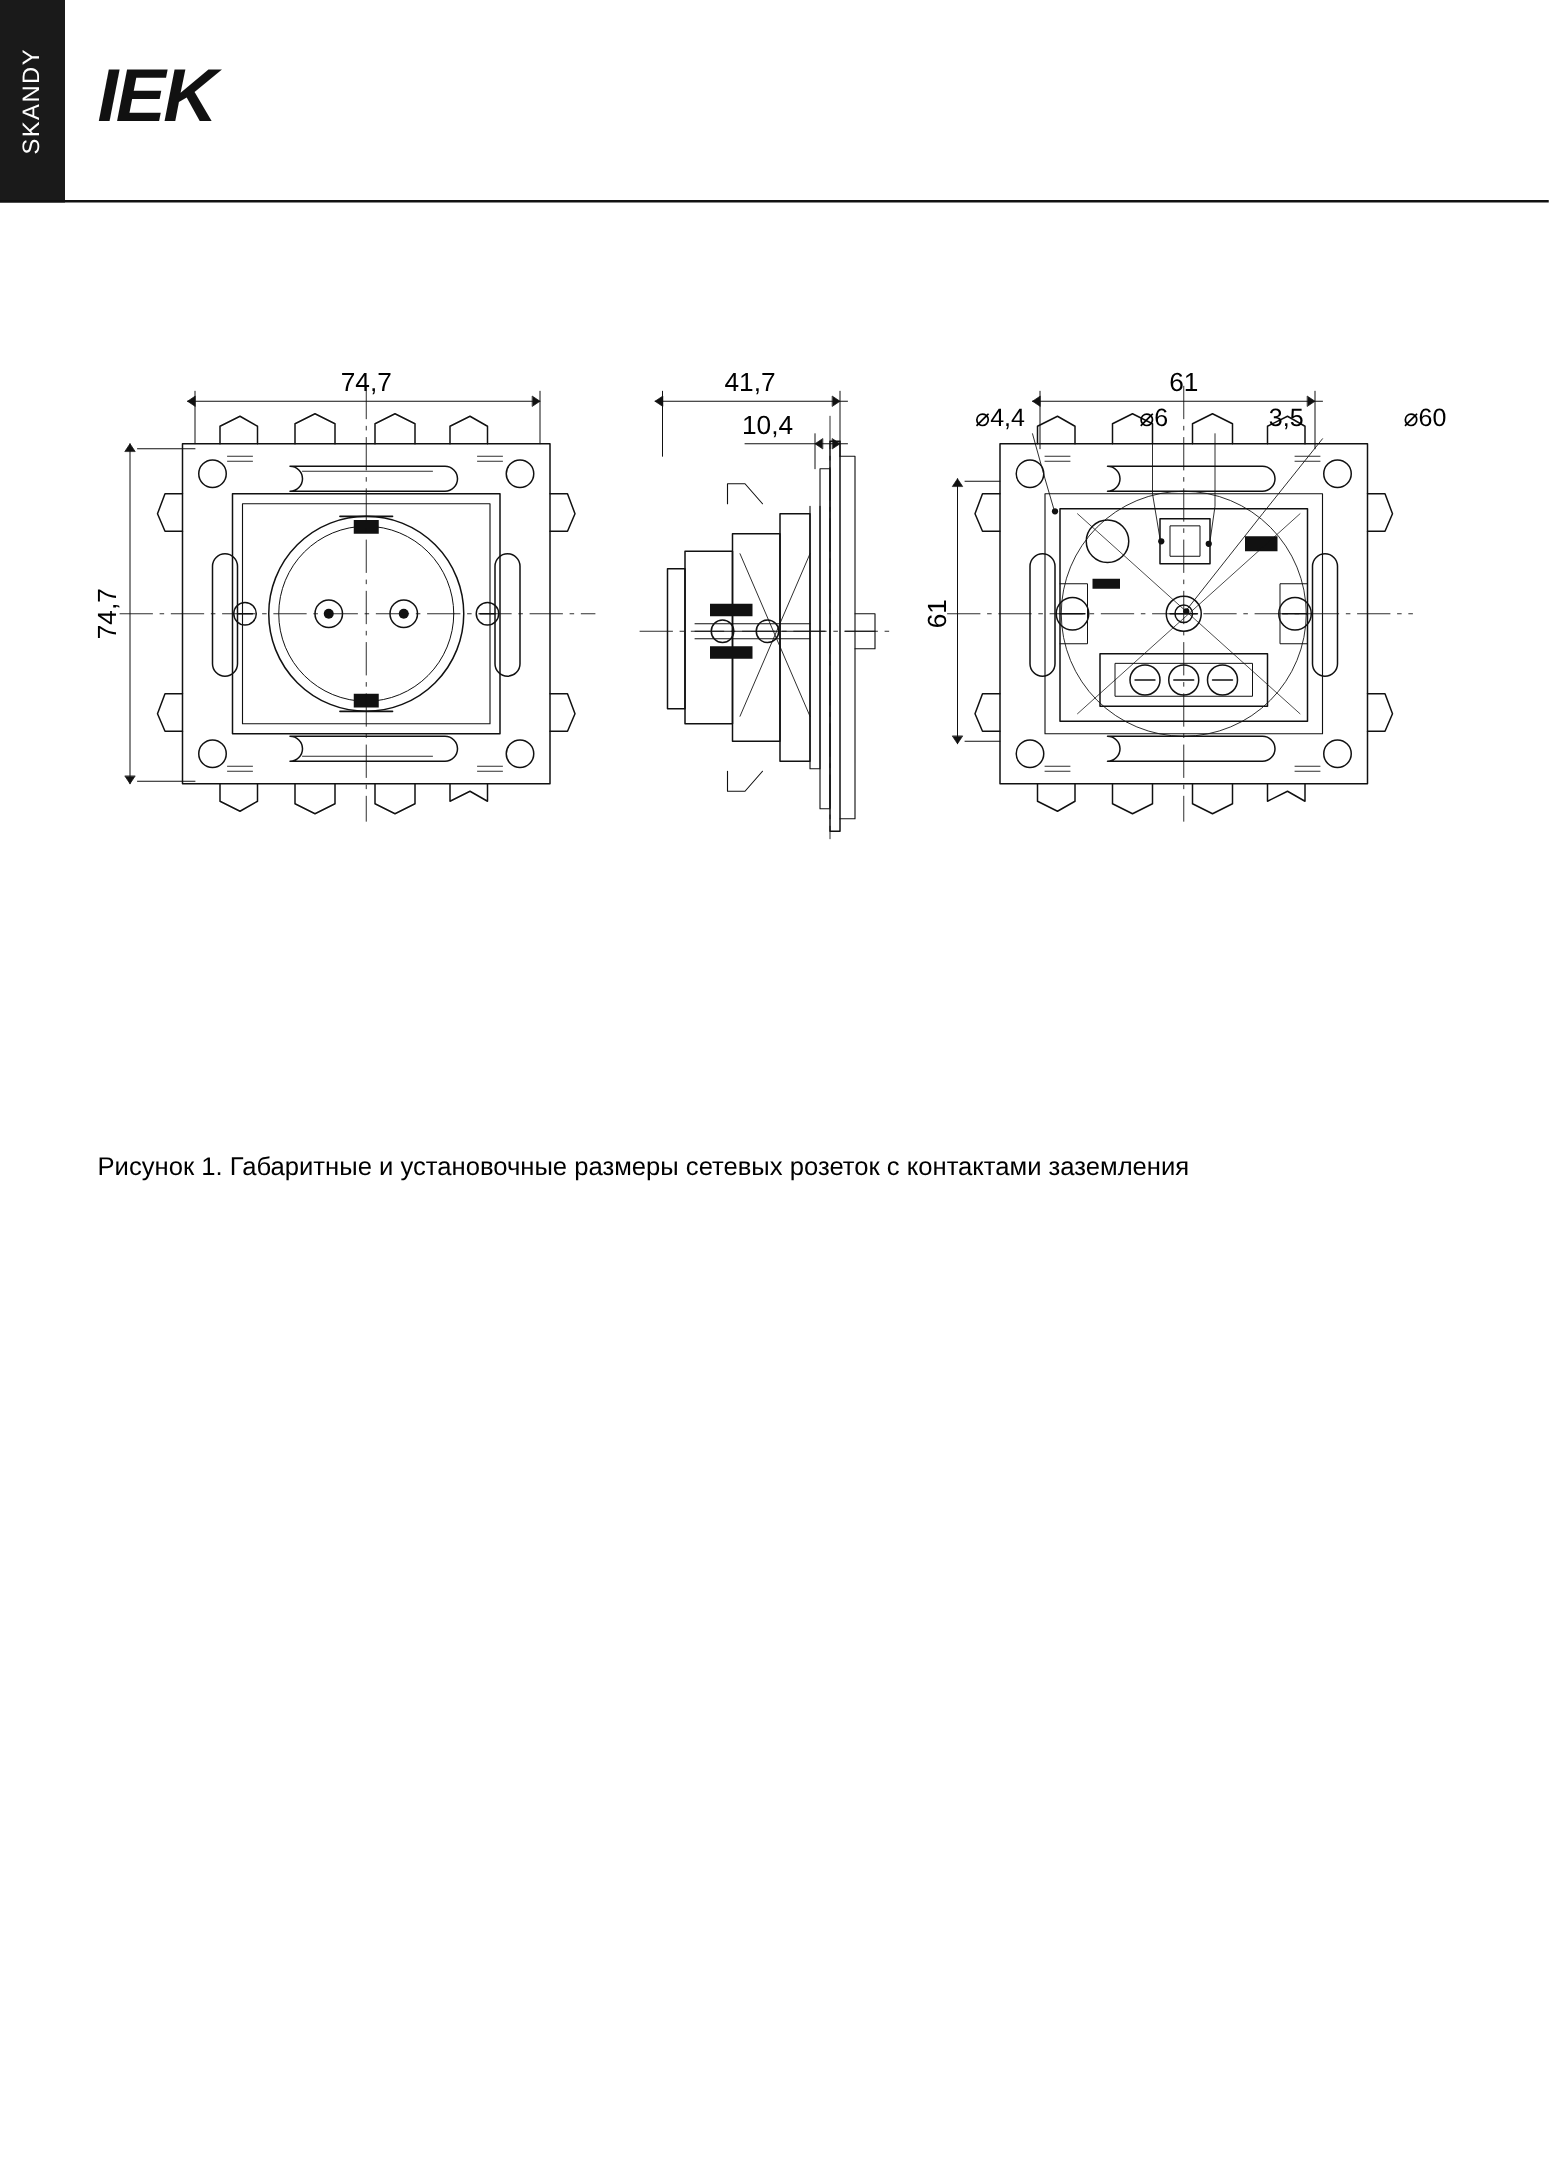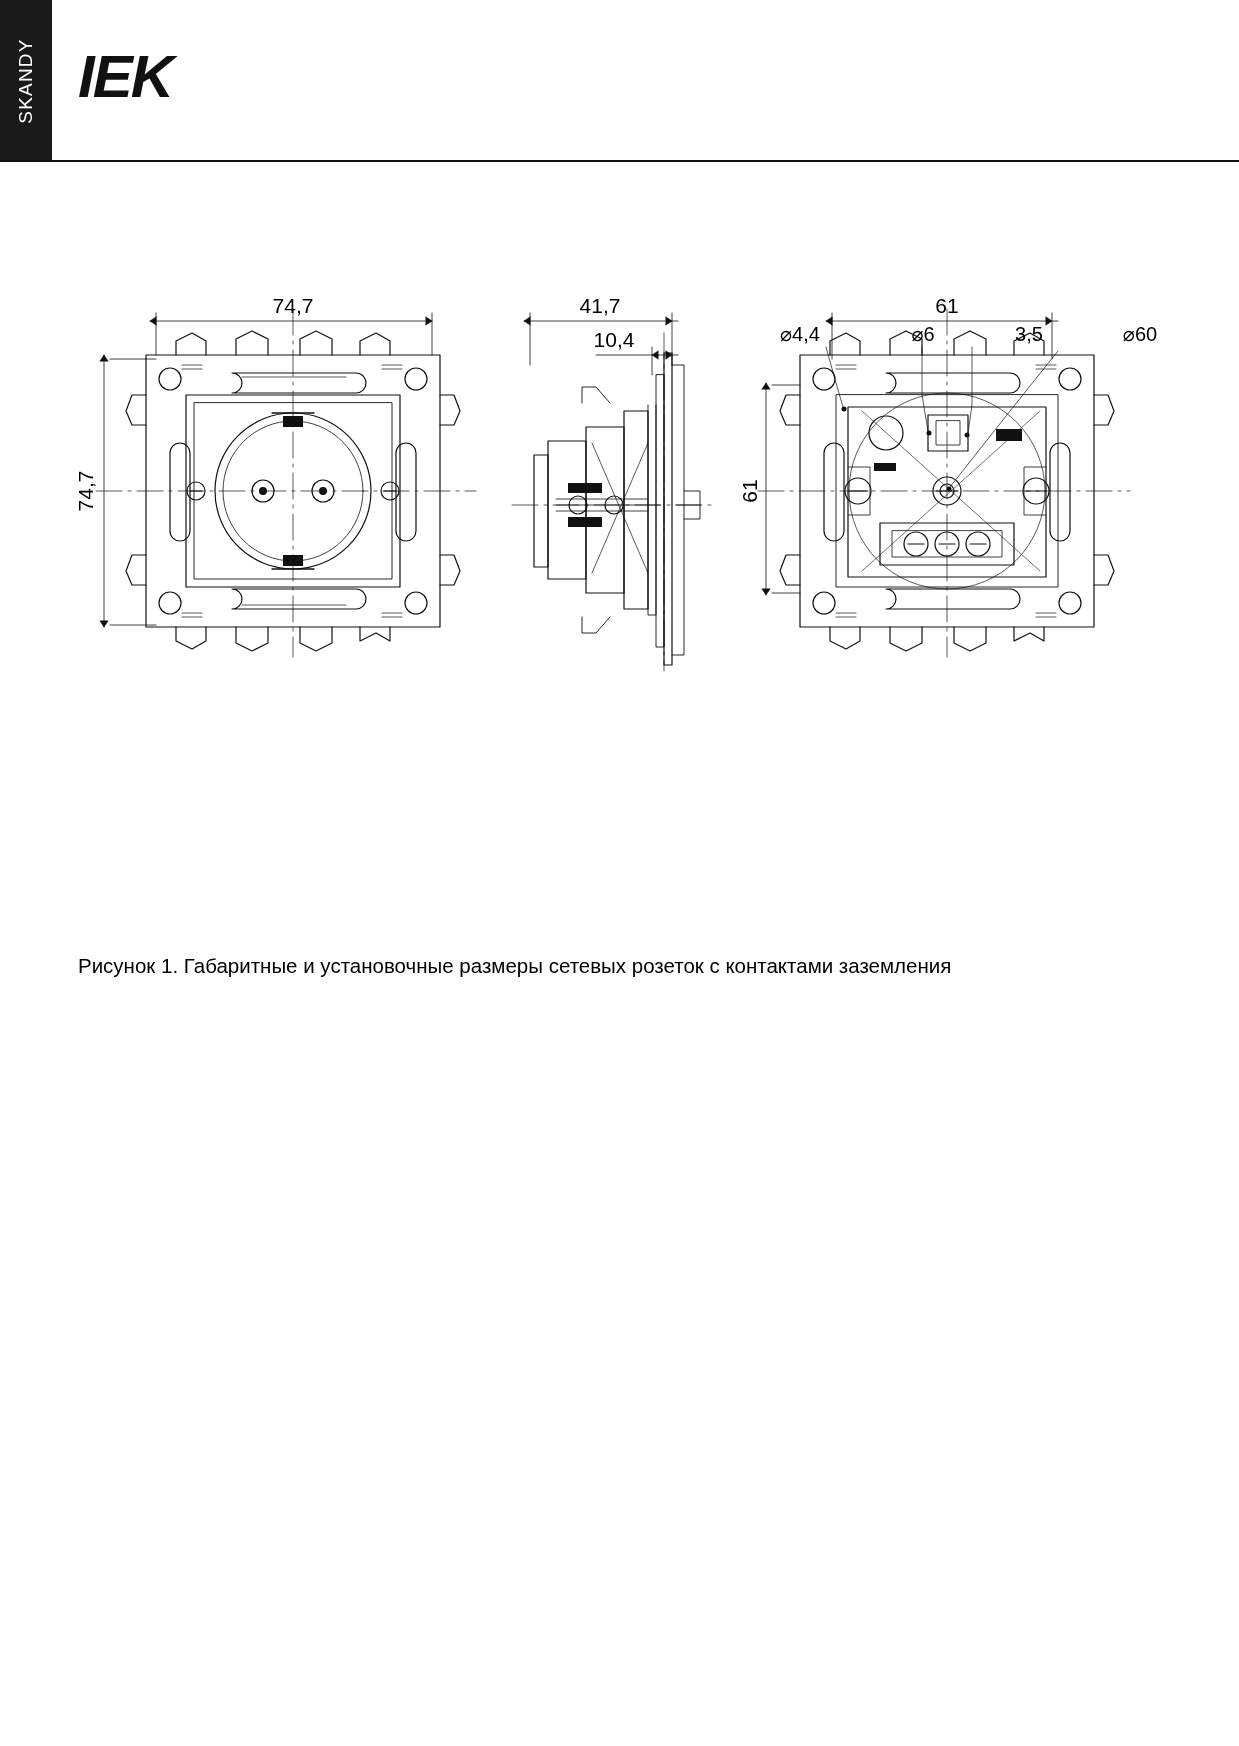--- a/index.html
+++ b/index.html
@@ -87,21 +87,20 @@
 
   
   .caption {
     position: absolute;
     left: 78px;
     top: 920px;
     width: 1060px;
     font-size: 20.5px;
     line-height: 28px;
     color: #000000;
-    margin-top: 32px;
   }
 </style>
 </head>
 <body>
 
 <div class="header-band">
   <div class="brand-block">
     <div class="brand-vertical-text">SKANDY</div>
   </div>
   <div class="logo-wrap">

